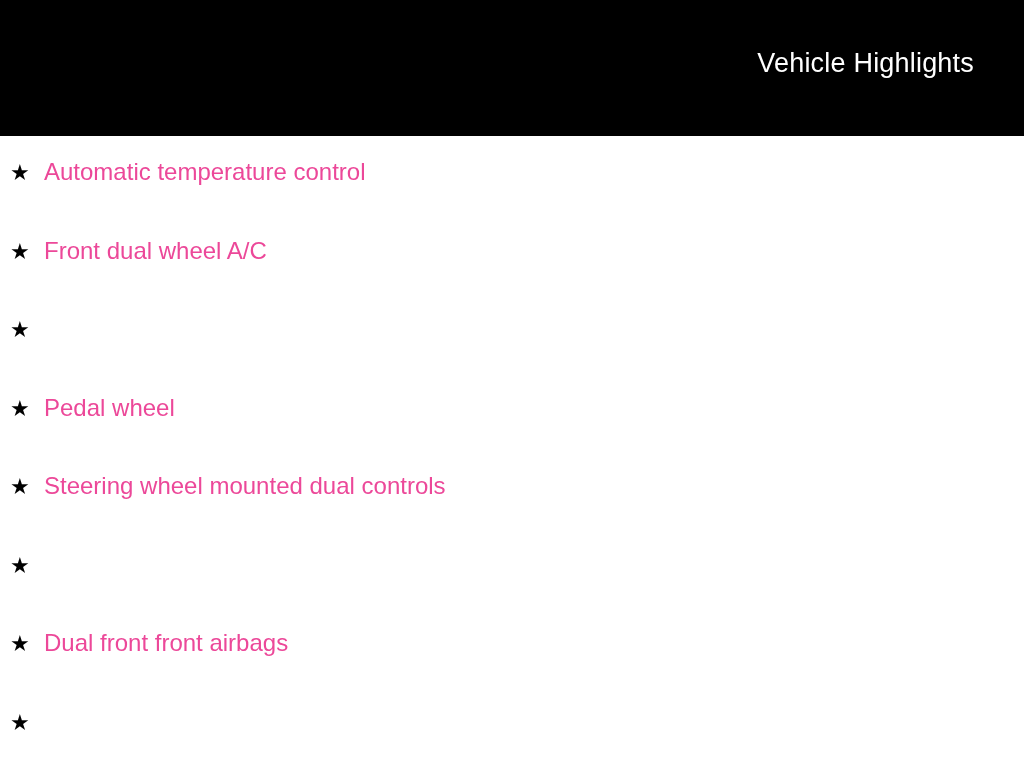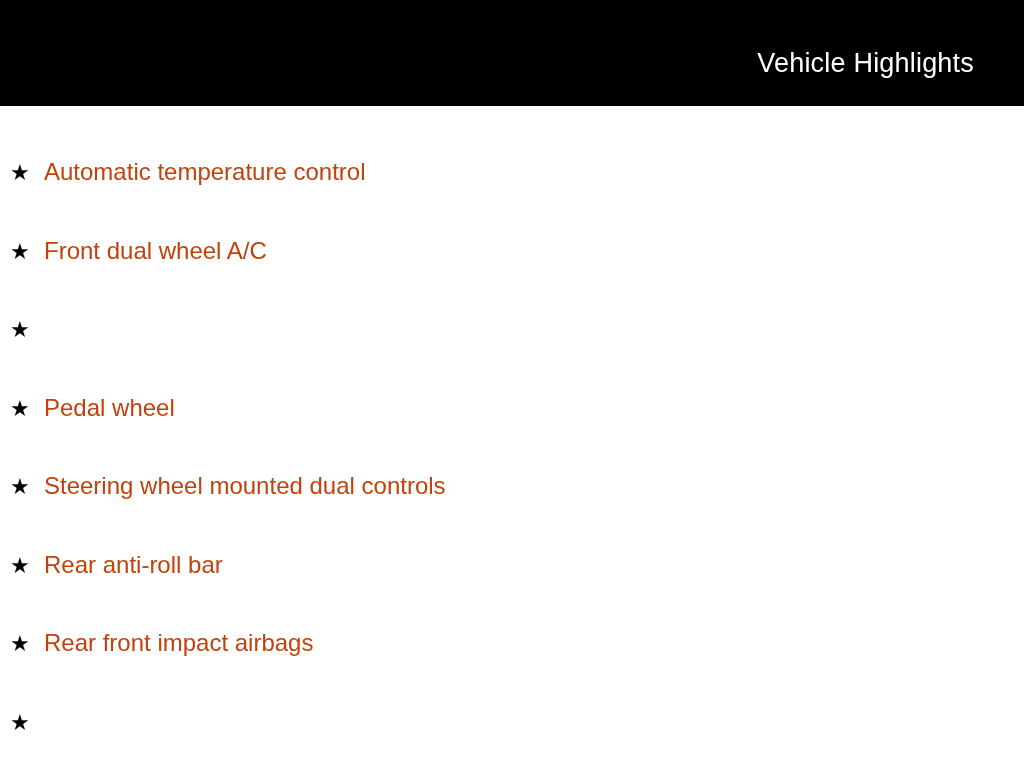--- a/index.html
+++ b/index.html
@@ -17,21 +17,21 @@
     position: relative;
     width: 1024px;
     height: 768px;
     background: #ffffff;
   }
   .header-bar {
     position: absolute;
     top: 0;
     left: 0;
     width: 1024px;
-    height: 106px;
+    height: 136px;
     background: #000000;
   }
   .header-title {
     position: absolute;
     right: 50px;
     top: 50px;
     color: #ffffff;
     font-size: 27px;
     font-weight: normal;
     letter-spacing: 0.2px;
@@ -57,21 +57,21 @@
   .bullet-star {
     display: inline-block;
     width: 34px;
     flex: 0 0 34px;
     color: #000000;
     font-size: 22px;
     line-height: 1;
     padding-top: 32px;
   }
   .highlight-label {
-    color: #c2410c;
+    color: #ec4899;
     font-size: 24px;
     line-height: 1;
     padding-top: 30px;
     white-space: nowrap;
   }
 </style>
 </head>
 <body>
 
 <div class="page">
@@ -101,26 +101,25 @@
       <span class="highlight-label">Pedal wheel</span>
     </li>
 
     <li class="highlight-item">
       <span class="bullet-star">★</span>
       <span class="highlight-label">Steering wheel mounted dual controls</span>
     </li>
 
     <li class="highlight-item">
       <span class="bullet-star">★</span>
-      <span class="highlight-label">Rear anti-roll bar</span>
     </li>
 
     <li class="highlight-item">
       <span class="bullet-star">★</span>
-      <span class="highlight-label">Rear front impact airbags</span>
+      <span class="highlight-label">Dual front front airbags</span>
     </li>
 
     <li class="highlight-item">
       <span class="bullet-star">★</span>
     </li>
 
   </ul>
 
 </div>
 

